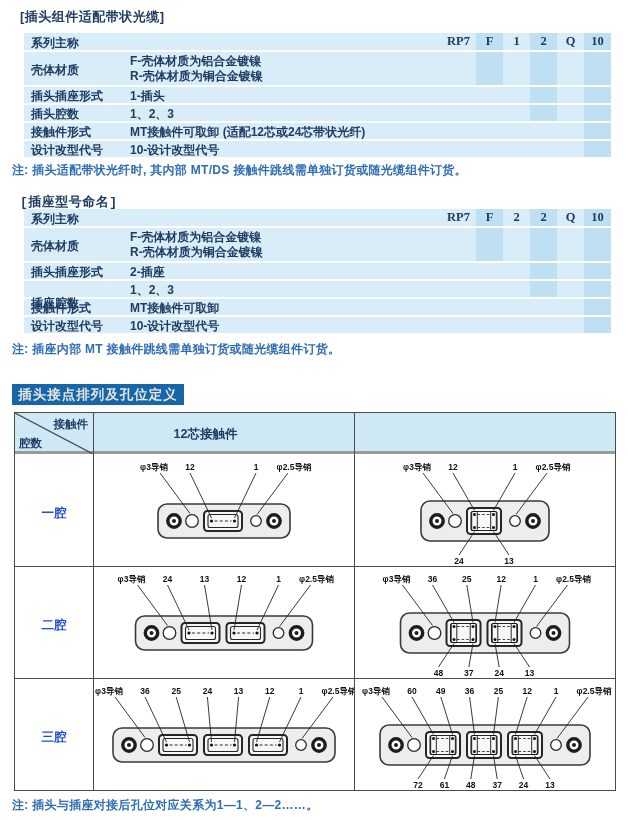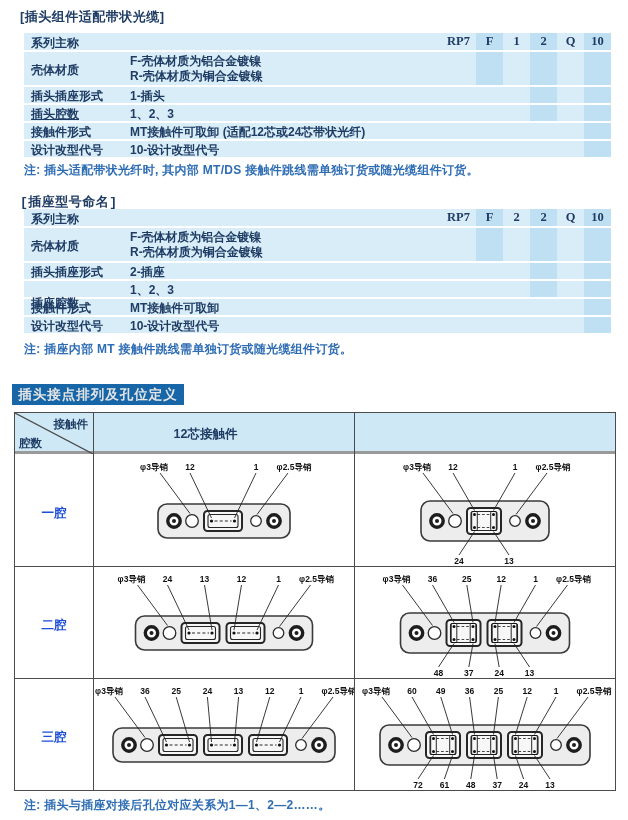--- a/index.html
+++ b/index.html
@@ -1,20 +1,20 @@
 <!DOCTYPE html>
 <html><head>
 <meta charset="utf-8">
 <style>
   html,body{margin:0;padding:0;background:#ffffff;}
   .page{position:relative;width:628px;height:820px;background:#fff;overflow:hidden;
         font-family:"Liberation Sans",sans-serif;}
   .abs{position:absolute;}
   .title{color:#1e3c64;font-size:13px;font-weight:700;letter-spacing:.5px;}
-  .note{color:#2e6db4;font-size:12px;font-weight:600;letter-spacing:.3px;margin-left:12px;}
+  .note{color:#2e6db4;font-size:12px;font-weight:600;letter-spacing:.3px;}
   .ladder{position:absolute;width:587px;}
   .ladder .row-bg{position:absolute;left:0;width:587px;background:#d9edf8;}
   .ladder .band{position:absolute;top:0;}
   .ladder .sep{position:absolute;left:0;width:587px;height:2px;background:#ffffff;z-index:5;}
   .ladder .lbl{position:absolute;left:7px;color:#1e3c64;font-size:12px;font-weight:700;z-index:9;white-space:nowrap;}
   .ladder .val{position:absolute;left:106px;color:#1e3c64;font-size:12px;font-weight:700;z-index:9;white-space:nowrap;line-height:15px;}
   .ladder .code{position:absolute;color:#1e3c64;font-size:12.5px;font-weight:700;z-index:9;
                 font-family:"Liberation Serif",serif;text-align:center;}
   .secbar{position:absolute;background:#1766a8;color:#e5e5e5;font-size:13.5px;font-weight:700;
           line-height:21px;text-align:center;letter-spacing:1px;}
@@ -58,21 +58,21 @@
       <div class="code" style="left: 479px; width: 27px; top: 1px;">1</div>
       <div class="code" style="left: 506px; width: 27px; top: 1px;">2</div>
       <div class="code" style="left: 533px; width: 27px; top: 1px;">Q</div>
       <div class="code" style="left: 560px; width: 27px; top: 1px;">10</div>
       <div class="lbl" style="top: 1.5px;">系列主称</div>
       <div class="lbl" style="top: 28.5px;">壳体材质</div>
       <div class="val" style="top: 21px;">F-壳体材质为铝合金镀镍</div>
       <div class="val" style="top: 36px;">R-壳体材质为铜合金镀镍</div>
       <div class="lbl" style="top: 55px;">插头插座形式</div>
       <div class="val" style="top: 56px;">1-插头</div>
-      <div class="lbl" style="top: 73px; text-decoration: underline;">插头腔数</div>
+      <div class="lbl" style="top: 73px;">插头腔数</div>
       <div class="val" style="top: 74px;">1、2、3</div>
       <div class="lbl" style="top: 91px;">接触件形式</div>
       <div class="val" style="top: 92px;">MT接触件可取卸 (适配12芯或24芯带状光纤)</div>
       <div class="lbl" style="top: 109px;">设计改型代号</div>
       <div class="val" style="top: 110px;">10-设计改型代号</div>
     </div>
 
   <div class="abs note" style="left:12px;top:162px;">注: 插头适配带状光纤时, 其内部 MT/DS 接触件跳线需单独订货或随光缆组件订货。</div>
 
   <div class="abs title" style="left:20px;top:193px;font-family:Liberation Mono, monospace;">[插座型号命名]</div>

